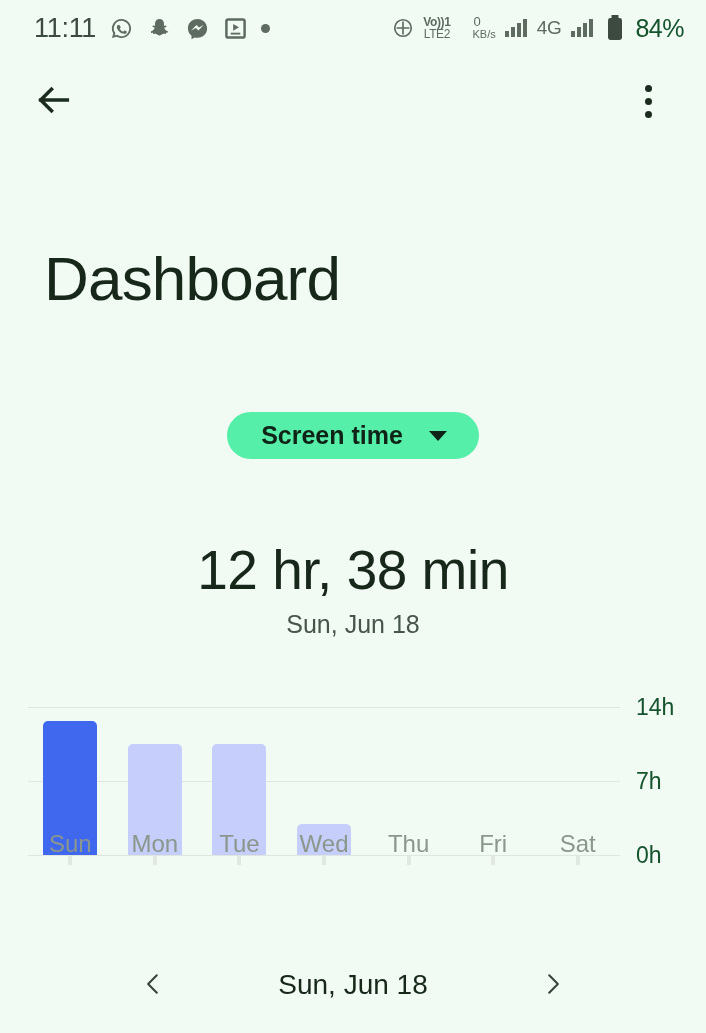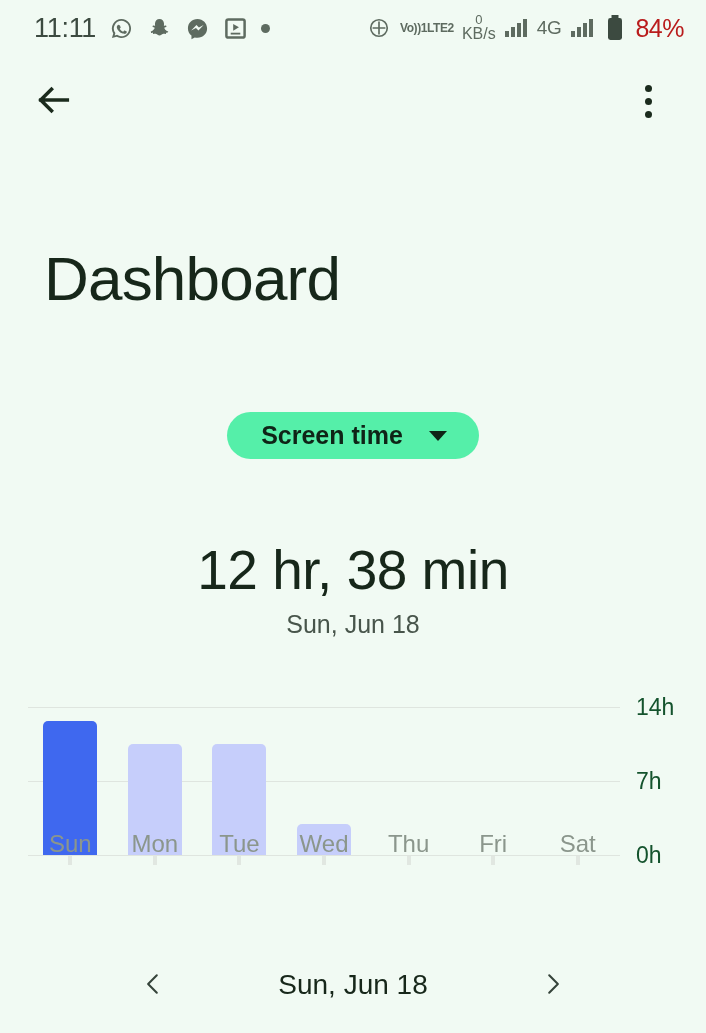--- a/index.html
+++ b/index.html
@@ -19,28 +19,28 @@
     padding:0 22px 0 34px;
     color:#5e6b60;
   }
   .sb-left { display:flex; align-items:center; gap:13px; }
   .sb-clock { font-size:27px; color:#3c4a40; letter-spacing:-0.3px; }
   .sb-ico { width:25px; height:25px; display:inline-flex; align-items:center; justify-content:center; }
   .sb-ico svg { display:block; }
   .sb-dot { width:9px; height:9px; border-radius:50%; background:#5e6b60; }
 
   .sb-right { display:flex; align-items:center; gap:8px; }
-  .volte { display:flex; flex-direction:row; align-items:center; line-height:1; }
+  .volte { display:flex; flex-direction:column; align-items:center; line-height:1; }
   .volte .l1 { font-size:12px; font-weight:bold; letter-spacing:-0.4px; }
-  .volte .l2 { font-size:12px; font-weight:bold; letter-spacing:-0.4px; }
+  .volte .l2 { font-size:12px; font-weight:normal; letter-spacing:-0.4px; }
   .netspd { display:flex; flex-direction:column; align-items:center; line-height:1.05; }
   .netspd .v { font-size:13px; }
-  .netspd .u { font-size:16px; }
+  .netspd .u { font-size:11px;margin-left:14px; }
   .sb-4g { font-size:19px; letter-spacing:-0.3px; }
-  .sb-batt { font-size:25px; letter-spacing:-0.5px; color:#b91c1c; }
+  .sb-batt { font-size:25px; letter-spacing:-0.5px; color:#14532d; }
 
   
   .appbar {
     position:absolute; top:62px; left:0; width:706px; height:78px;
     display:flex; align-items:center; justify-content:space-between;
     padding:0 32px 0 28px;
   }
   .iconbtn { width:52px; height:52px; display:flex; align-items:center; justify-content:center; border:none; background:transparent; cursor:pointer; }
   .kebab { display:flex; flex-direction:column; gap:6px; align-items:center; }
   .kebab i { width:7px; height:7px; border-radius:50%; background:#1b2b1d; display:block; }

